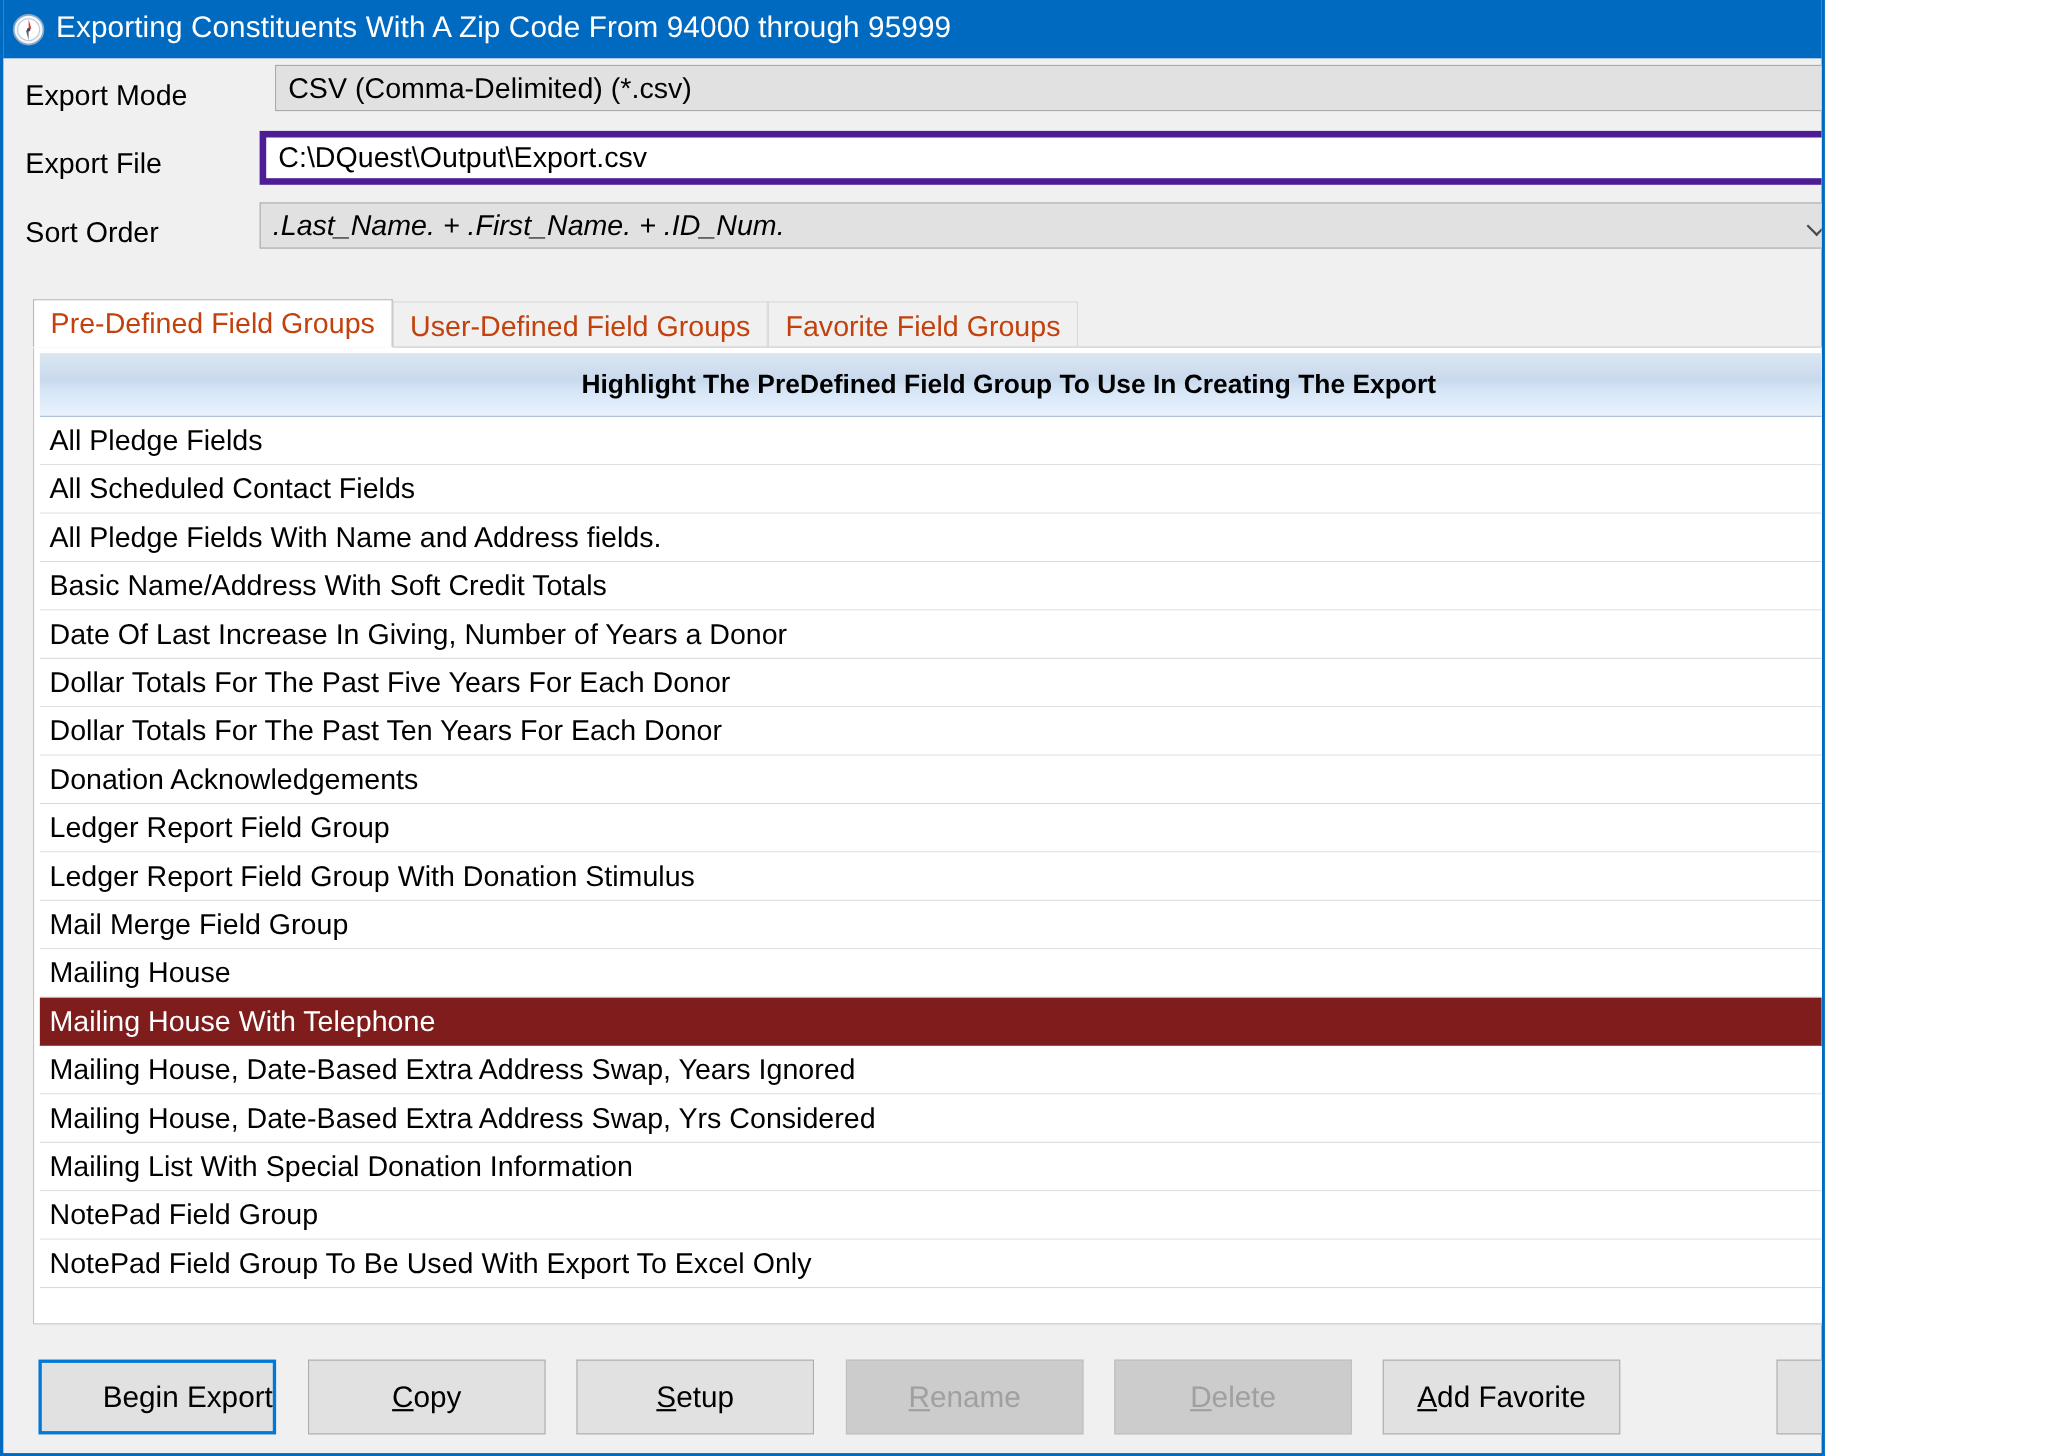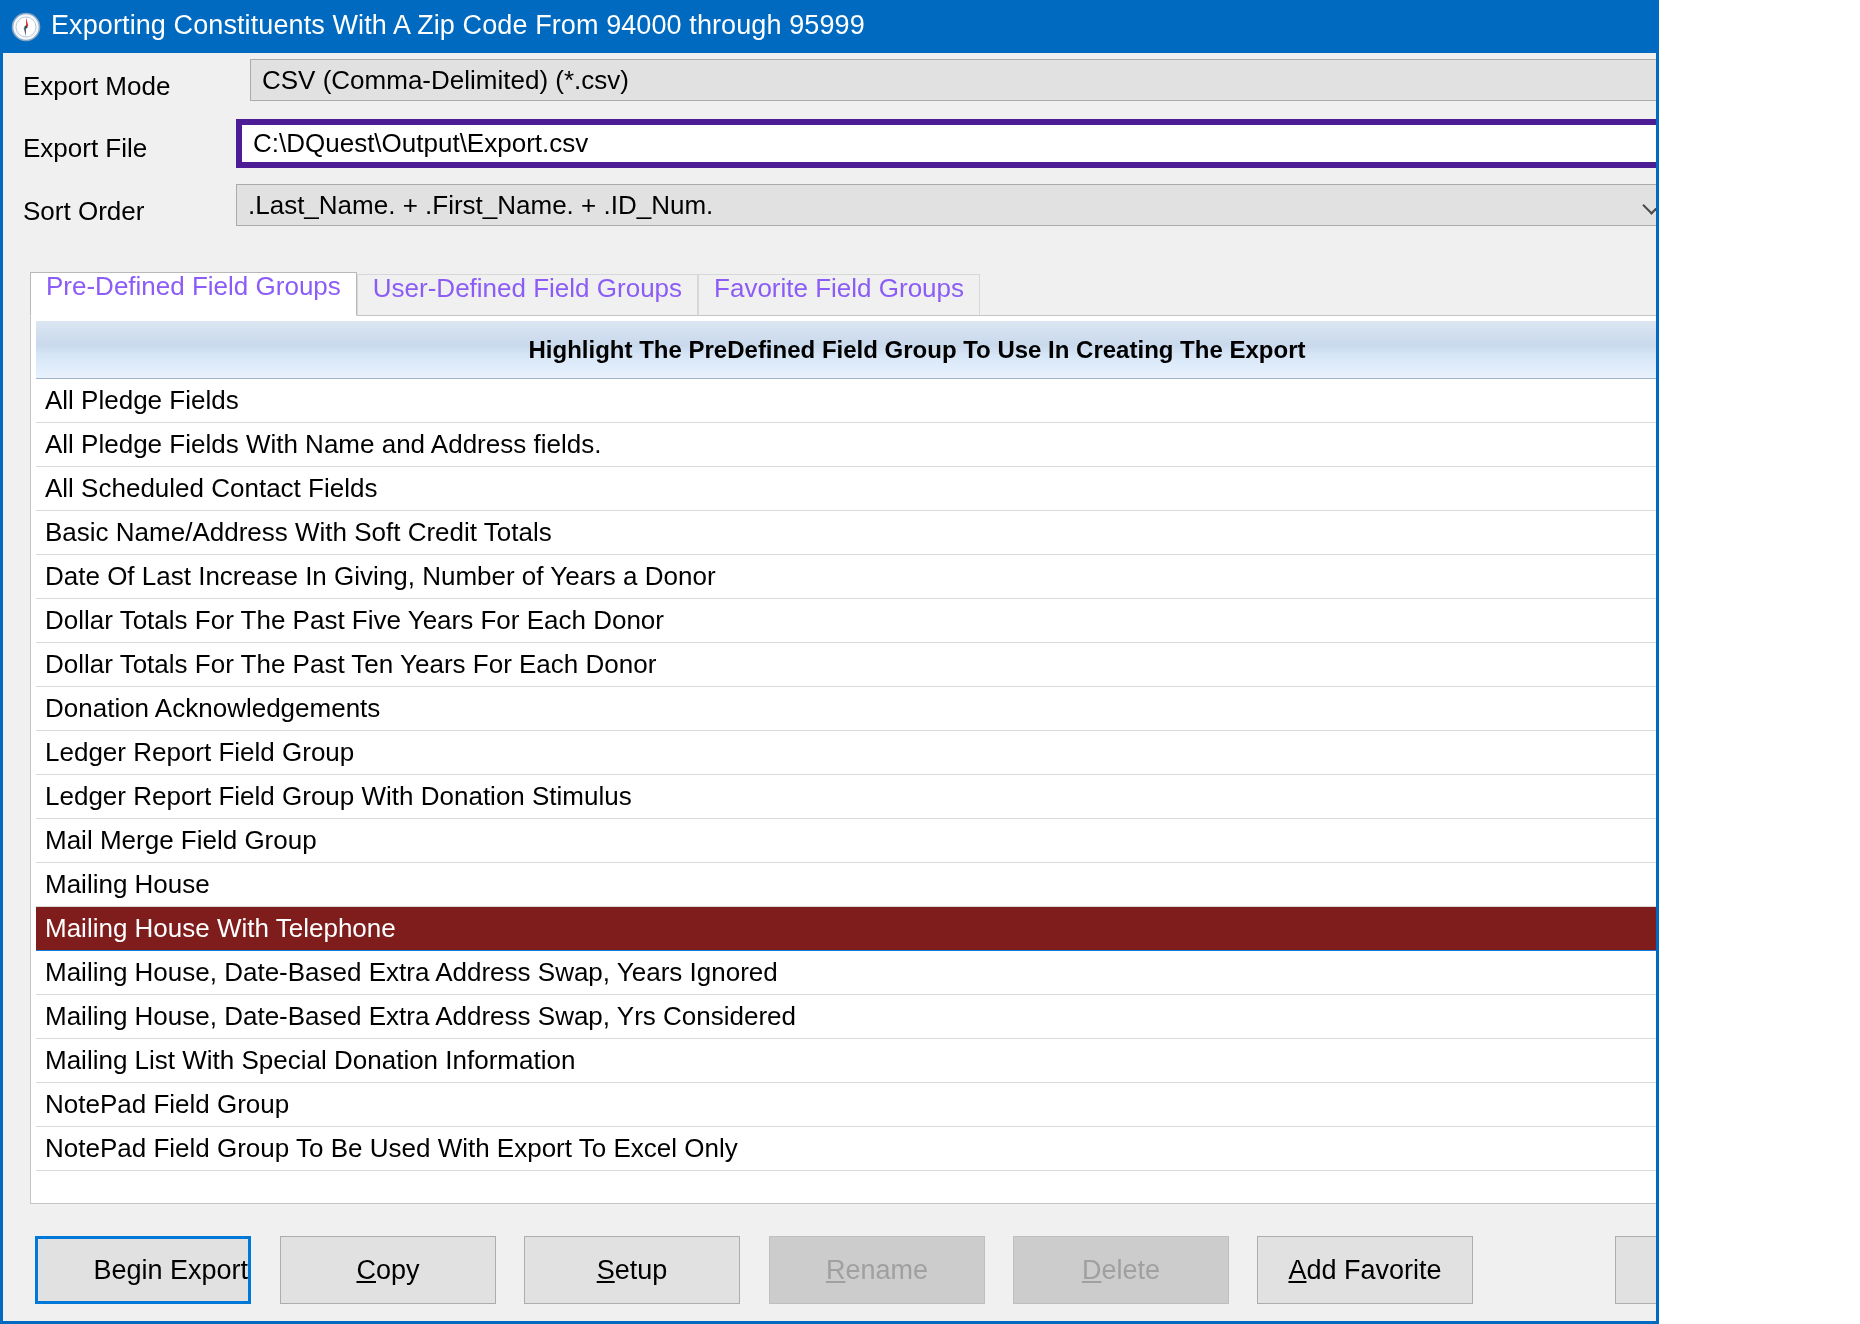--- a/index.html
+++ b/index.html
@@ -169,22 +169,23 @@
     width: 1806px;
     height: 44px;
     display: flex;
     align-items: flex-end;
   }
   .tab {
     box-sizing: border-box;
     height: 42px;
     padding: 0 15px;
     display: flex;
+    align-items: center;
     font-size: 26px;
-    color: #8b5cf6;
+    color: #c2410c;
     background: #f0f0f0;
     border: 1px solid #d8d8d8;
     border-bottom: none;
     cursor: default;
     line-height: 1;
   }
   .tab.active {
     height: 44px;
     background: #ffffff;
     border: 1px solid #b8b8b8;
@@ -362,21 +363,21 @@
     <div class="textinput" style="left:233px; top:66px; width:1441px; height:49px;">
       <span>C:\DQuest\Output\Export.csv</span>
     </div>
     <div class="sidebtn" style="left:1702px; top:66px; width:140px; height:49px;">
       <span></span>
         <span class="u">B</span>
         <span>rowse...</span>
     </div>
 
     <div class="field-label" style="left:20px; top:145px;">Sort Order</div>
-    <div class="combo" style="left:233px; top:131px; width:1441px; height:42px;">
+    <div class="combo" style="left:233px; top:131px; width:1441px; height:42px;font-style:italic;">
       <span>.Last_Name. + .First_Name. + .ID_Num.</span>
       <span class="chev"></span>
     </div>
     <div class="sidebtn" style="left:1702px; top:131px; width:140px; height:49px;">
       <span></span>
         <span class="u">C</span>
         <span>ustom...</span>
     </div>
 
   </div>
@@ -394,24 +395,24 @@
     </div>
 
   <div class="listpanel">
     <div class="list-viewport">
       <div class="list-header">Highlight The PreDefined Field Group To Use In Creating The Export</div>
       <div id="list-rows">
           <div class="list-row">
             <span>All Pledge Fields</span>
           </div>
           <div class="list-row">
+            <span>All Scheduled Contact Fields</span>
+          </div>
+          <div class="list-row">
             <span>All Pledge Fields With Name and Address fields.</span>
-          </div>
-          <div class="list-row">
-            <span>All Scheduled Contact Fields</span>
           </div>
           <div class="list-row">
             <span>Basic Name/Address With Soft Credit Totals</span>
           </div>
           <div class="list-row">
             <span>Date Of Last Increase In Giving, Number of Years a Donor</span>
           </div>
           <div class="list-row">
             <span>Dollar Totals For The Past Five Years For Each Donor</span>
           </div>

